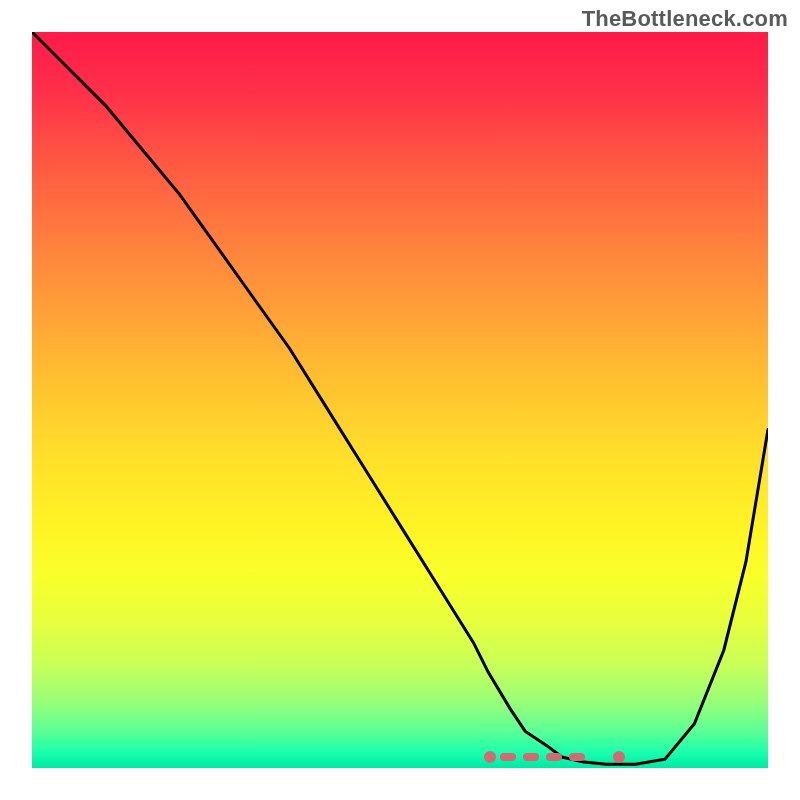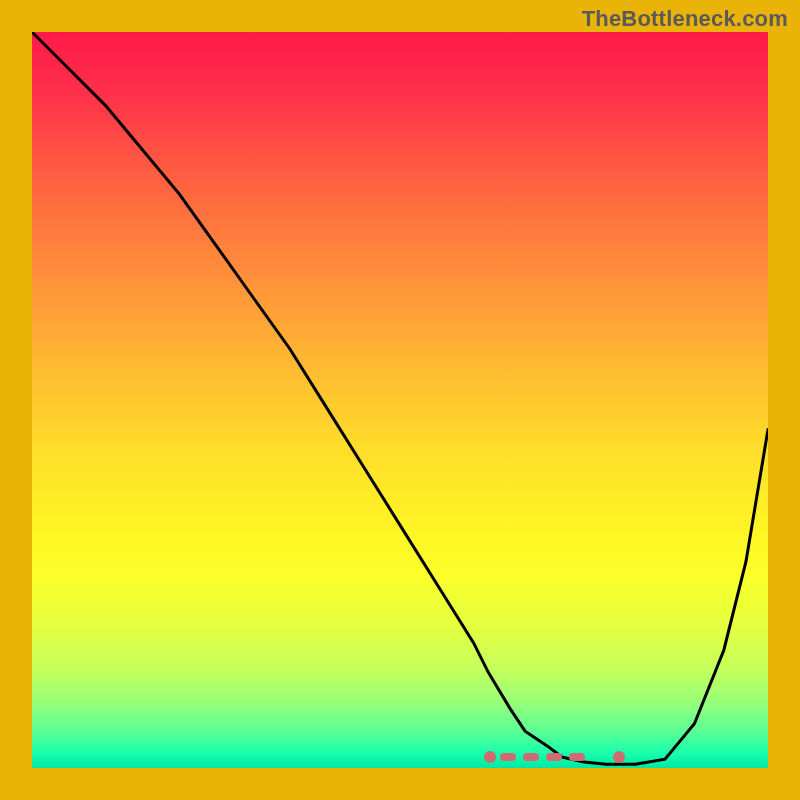--- a/index.html
+++ b/index.html
@@ -1,21 +1,21 @@
 <!DOCTYPE html>
 <html><head>
 <meta charset="utf-8">
 <style>
   * { margin: 0; padding: 0; box-sizing: border-box; }
   html, body { width: 800px; height: 800px; background: #000; overflow: hidden; }
   .frame {
     position: relative;
     width: 800px;
     height: 800px;
-    background: #eab308;
+    background: #ffffff;
   }
   .watermark {
     position: absolute;
     top: 6px;
     right: 12px;
     font-family: Arial, Helvetica, sans-serif;
     font-size: 22px;
     font-weight: 600;
     color: #5a5a5a;
     letter-spacing: 0.2px;

